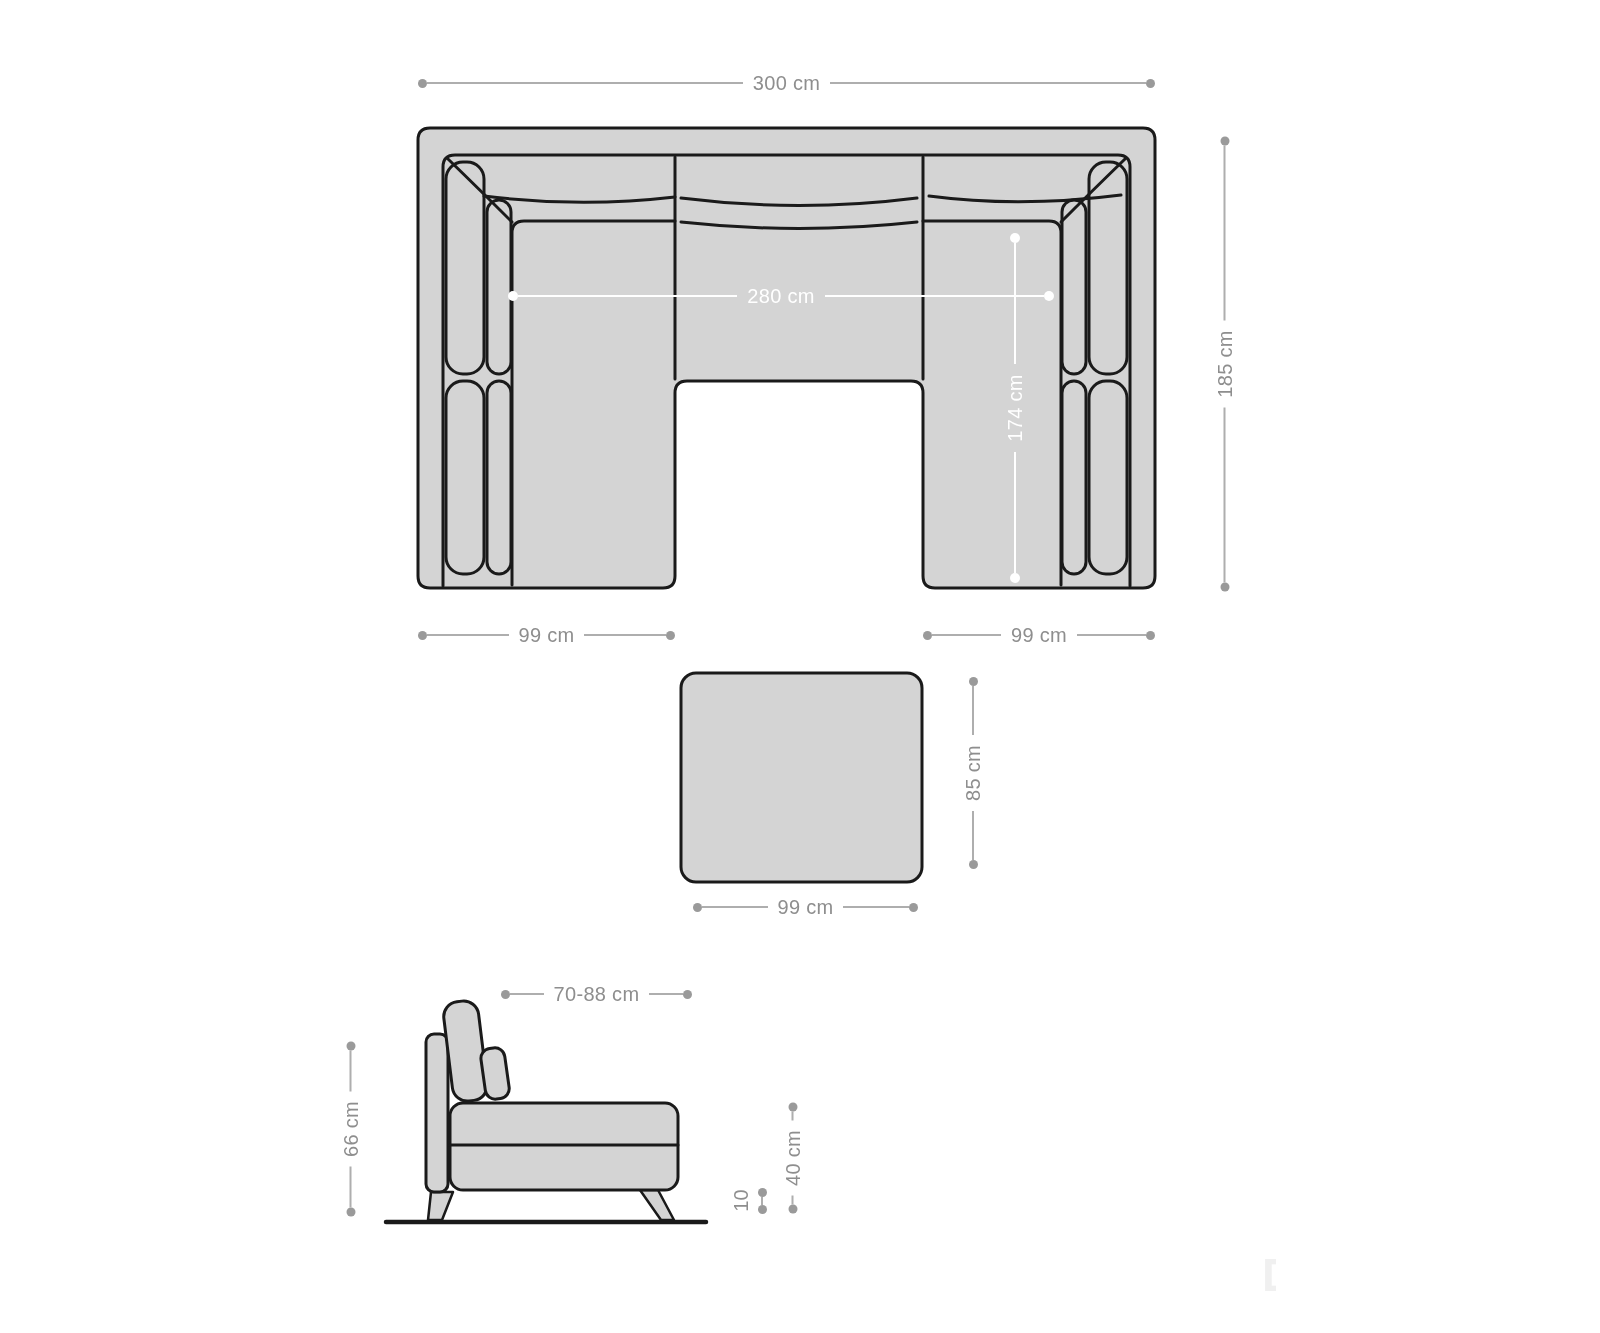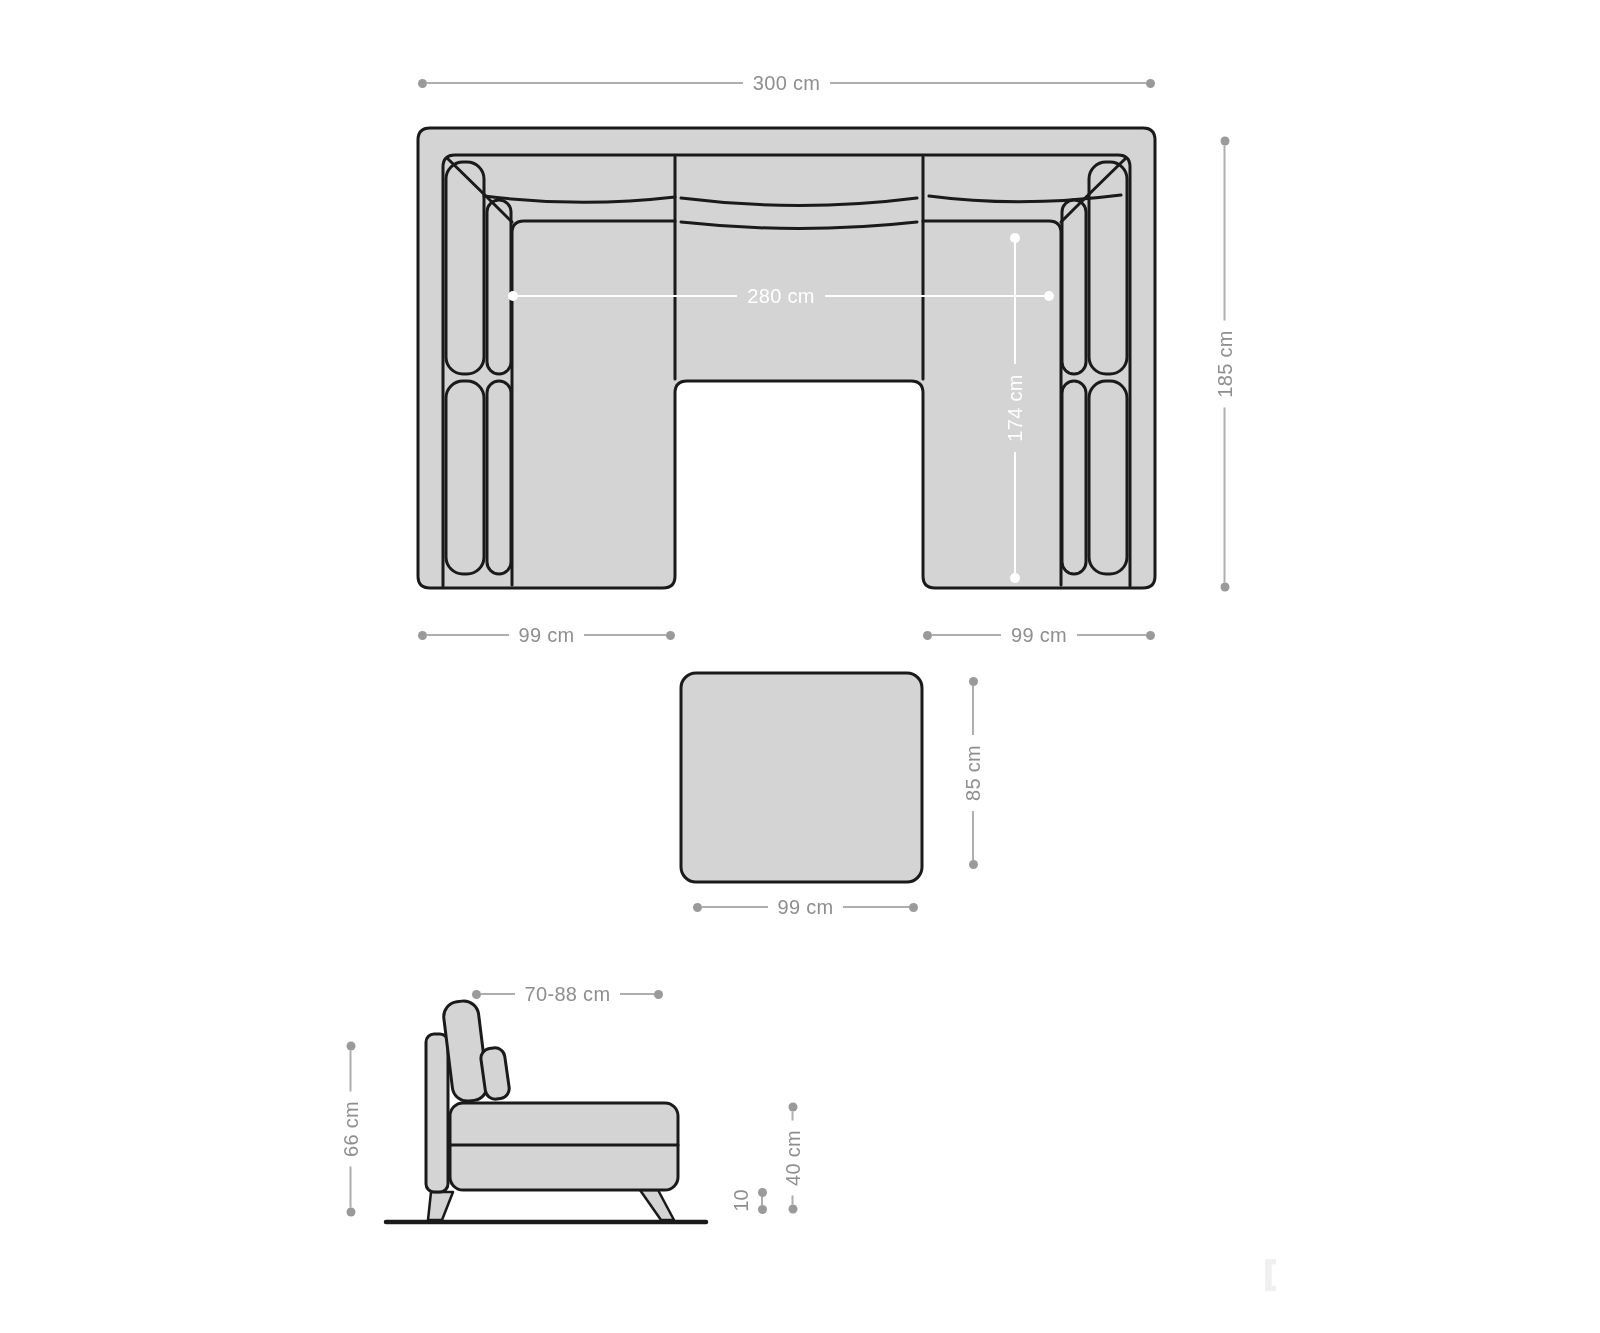--- a/index.html
+++ b/index.html
@@ -142,21 +142,21 @@
   </div>
 
   <div class="dim" style="left:693px;top:896px;width:225px;">
     <span class="dot"></span>
       <span class="ln"></span>
     <span class="lbl">99 cm</span>
     <span class="ln"></span>
       <span class="dot"></span>
   </div>
 
-  <div class="dim" style="left:472px;top:983px;width:191px;">
+  <div class="dim" style="left:501px;top:983px;width:191px;">
     <span class="dot"></span>
       <span class="ln"></span>
     <span class="lbl">70-88 cm</span>
     <span class="ln"></span>
       <span class="dot"></span>
   </div>
 
   <div class="dim v" style="left:263px;top:1118px;width:175px;">
     <span class="dot"></span>
       <span class="ln"></span>

